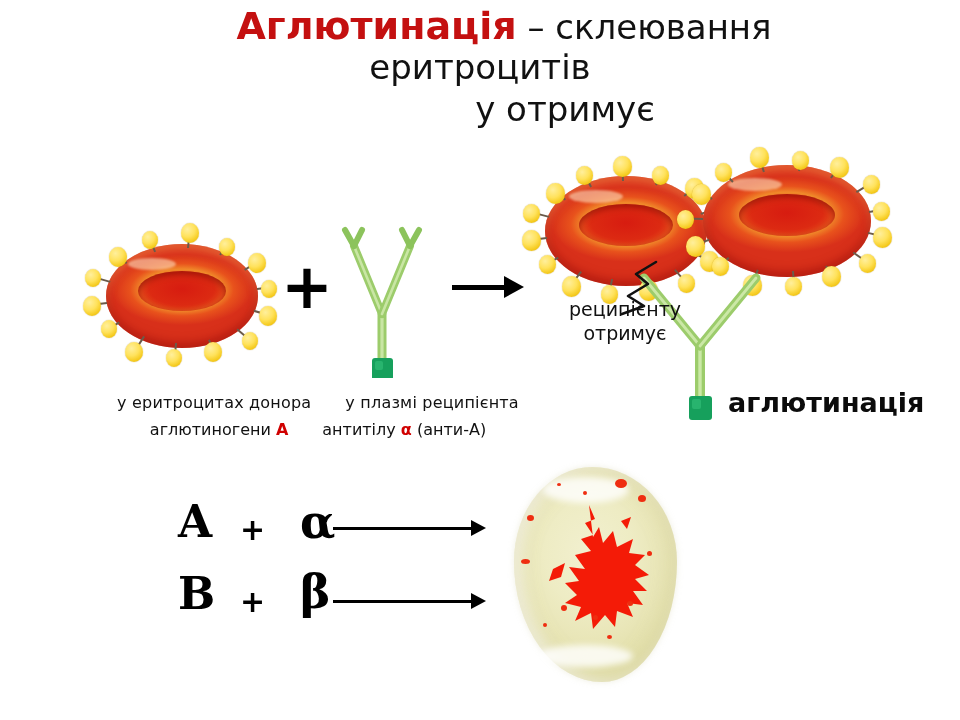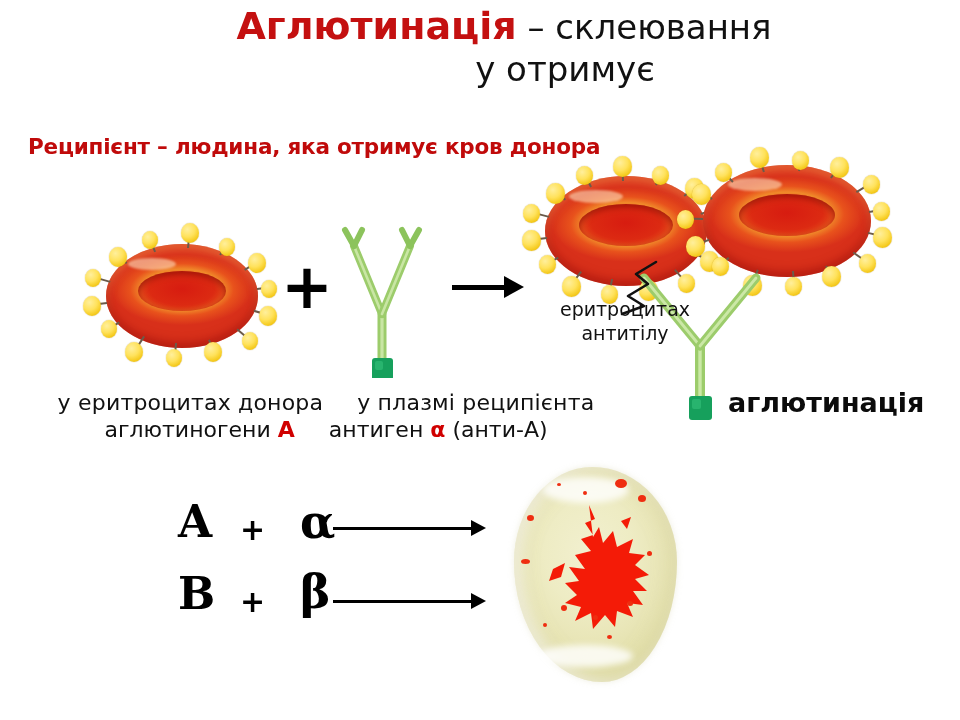--- a/index.html
+++ b/index.html
@@ -122,23 +122,23 @@
     left: 545px; top: 297px; width: 160px;
     text-align: center;
     font-size: 19px;
     line-height: 24px;
     color: #111;
     font-family: "DejaVu Sans", sans-serif;
   }
   #antigen-label span { display: block; }
 
   #caption-block {
-    left: 56px; top: 389px; width: 540px;
+    left: 48px; top: 389px; width: 540px;
     text-align: center;
-    font-size: 22px;
+    font-size: 16px;
     line-height: 27px;
     color: #111;
     font-family: "DejaVu Sans", sans-serif;
   }
   #caption-line1 { display: block; letter-spacing: .2px; }
   #caption-line2 { display: block; }
   .sym-red { color: #D00000; font-weight: bold; }
   .cap-gap { display: inline-block; width: 34px; }
 
   #agglutination-word {
@@ -198,25 +198,25 @@
     background: #ef2d10;
   }
 </style>
 </head>
 <body>
 
 <div id="canvas">
 
   <div id="title-block" class="abs">
     <span class="t-line" id="title-line1"><span id="title-word">Аглютинація</span><span> – склеювання</span></span>
+    <span class="t-line" id="title-line2">еритроцитів</span>
     <span class="t-line" id="title-line3">у отримує</span>
   </div>
 
   <div id="definitions" class="abs">
-    <span>Реципієнт – людина, яка отримує кров донора</span>
   </div>
 
   <div class="rbc" id="rbc-left" style="left:96px; top:228px; width:172px; height:136px;">
     <div class="body" style="width:152px; height:104px;"></div>
     <div class="dimple" style="width:88px; height:40px;"></div>
     <div class="gloss" style="left:32px; top:30px; width:48px; height:12px;"></div>
   <div class="ag" style="left: 160.943px; top: 61.3829px;">
         <div class="stalk" style="height: 11.9779px; top: -11.9779px; transform-origin: 50% 100%; transform: rotate(82.7911deg);"></div>
         <div class="ball" style="width: 16px; height: 18px; left: 3.88322px; top: -9.50307px;"></div>
       </div>
@@ -441,29 +441,29 @@
     </g>
     <rect x="69" y="136" width="23" height="24" rx="3" fill="#16a05c"></rect>
     <rect x="72" y="139" width="9" height="10" rx="2" fill="#2fbb74" opacity=".75"></rect>
   </svg>
 
   <svg class="abs" style="left:600px; top:258px;" width="80" height="62" viewBox="0 0 80 62">
     <path d="M56 4 L36 16 L48 26 L28 38 L44 48 L22 56" stroke="#111" stroke-width="2.6" fill="none" stroke-linejoin="round" stroke-linecap="round"></path>
   </svg>
 
   <div id="antigen-label" class="abs">
-    <span>еритроцитах</span>
-    <span>антитілу</span>
+    <span>реципієнту</span>
+    <span>отримує</span>
   </div>
 
   <div id="agglutination-word" class="abs">аглютинація</div>
 
   <div id="caption-block" class="abs">
     <span id="caption-line1"><span>у еритроцитах донора</span><span class="cap-gap"></span><span>у плазмі реципієнта</span></span>
-    <span id="caption-line2"><span>аглютиногени</span>&nbsp;<span class="sym-red">А</span><span class="cap-gap"></span><span>антиген</span>&nbsp;<span class="sym-red">α</span>&nbsp;<span>(анти-А)</span></span>
+    <span id="caption-line2"><span>аглютиногени</span>&nbsp;<span class="sym-red">А</span><span class="cap-gap"></span><span>антитілу</span>&nbsp;<span class="sym-red">α</span>&nbsp;<span>(анти-А)</span></span>
   </div>
 
   <div class="eq-term" style="left:178px; top:500px;">A</div>
   <div class="eq-plus" style="left:240px; top:512px;">+</div>
   <div class="eq-term" style="left:300px; top:500px; font-size:46px;">α</div>
   <div class="h-arrow" style="left:333px; top:528px;">
     <div class="shaft" style="width:140px; height:3px; top:-1px;"></div>
     <div class="head" style="left:138px; top:-8px; border-width:8px 0 8px 15px;"></div>
   </div>
 

